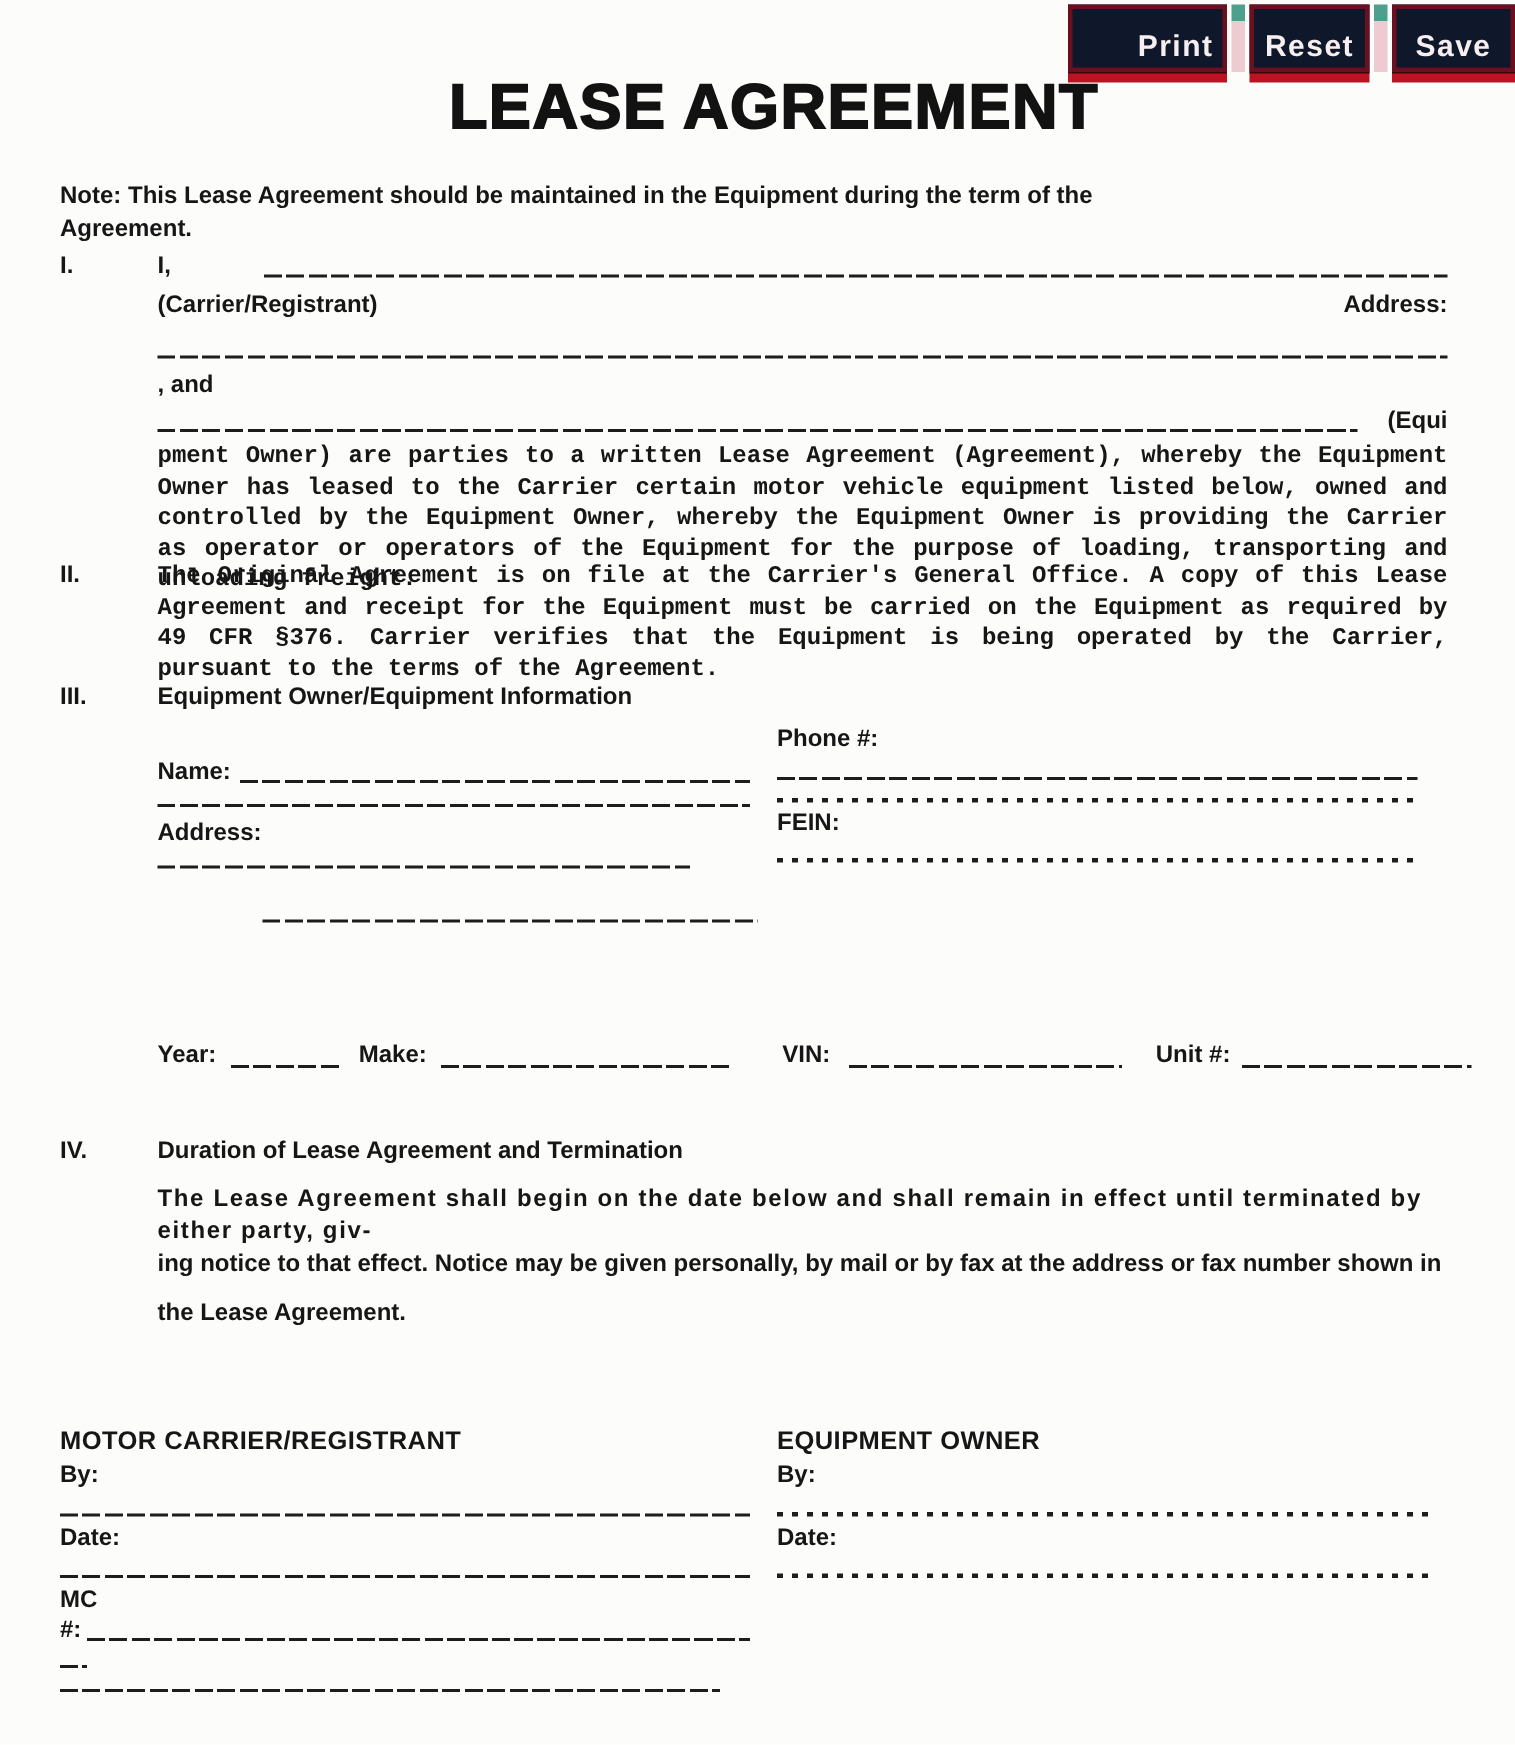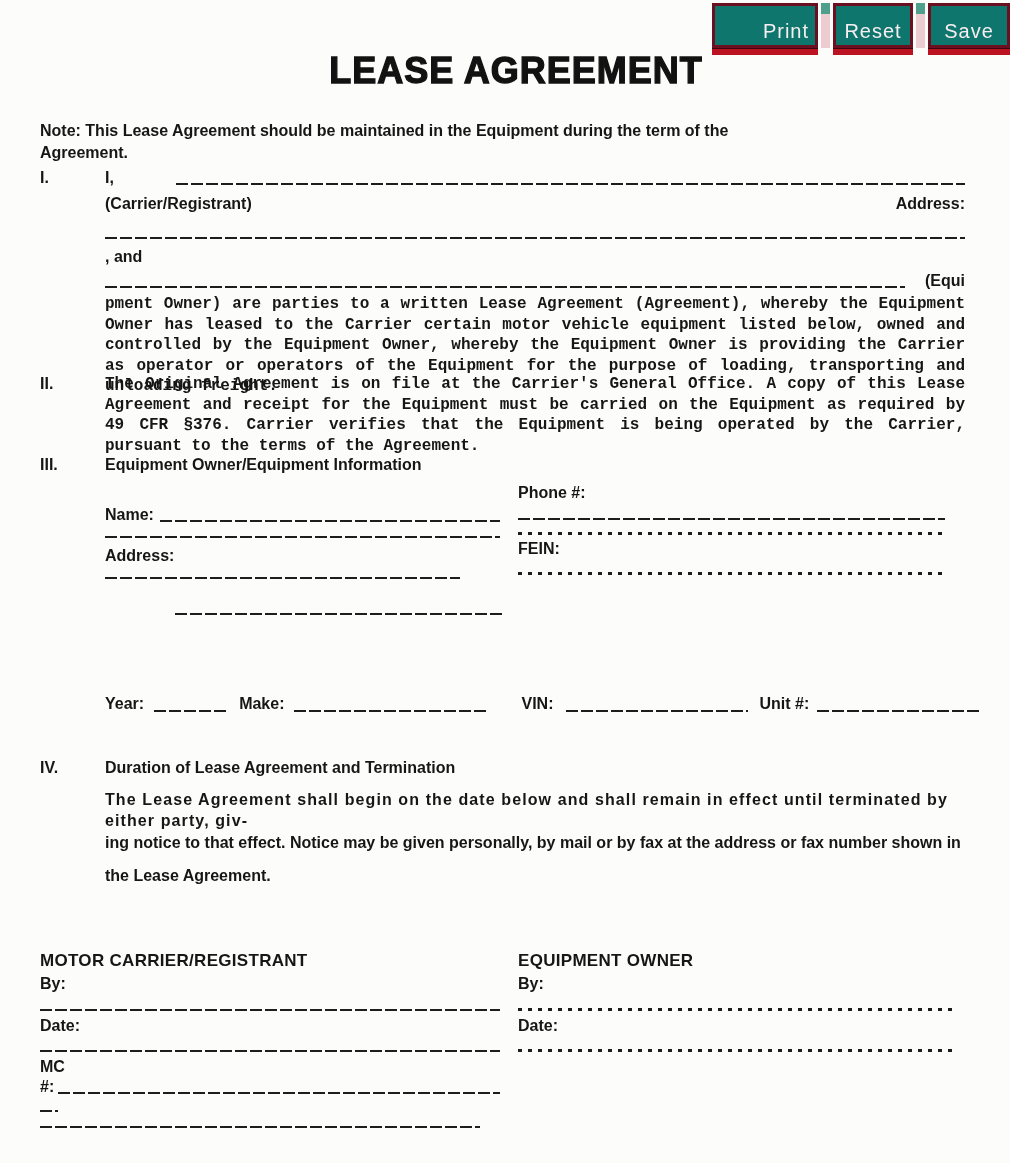--- a/index.html
+++ b/index.html
@@ -15,41 +15,41 @@
     font-weight: bold;
     font-size: 16px;
     line-height: 20px;
     color: #161616;
   }
 
   
   .toolbar { position: absolute; top: 3px; right: 0; display: flex; align-items: stretch; height: 52px; z-index: 5; }
   .btn-wrap { display: flex; flex-direction: column; }
   .btn-face {
-    flex: 1; background: #0f766e; border: 3px solid #6b1020;
-    color: #f7eef0; font-size: 20px; font-weight: normal; letter-spacing: 1px;
+    flex: 1; background: #0f172a; border: 3px solid #6b1020;
+    color: #f7eef0; font-size: 20px; font-weight: bold; letter-spacing: 1px;
     display: flex; align-items: flex-end; padding: 0 6px 4px 6px;
     cursor: pointer;
   }
   .btn-face.right { justify-content: flex-end; }
   .btn-face.center { justify-content: center; }
   .btn-underline { height: 7px; background: #bc1322; border-top: 1px solid #3c060c; }
   .btn-sep {
     width: 9px; margin: 0 3px 7px 3px;
     background: linear-gradient(to bottom, #4ea08d 0px, #4ea08d 11px, #ecccd0 11px, #ecccd0 100%);
   }
   .w-print { width: 106px; }
   .w-reset { width: 80px; }
   .w-save  { width: 82px; }
 
   
   .title {
     position: absolute; top: 48px; left: 0; right: 0;
     text-align: center; padding-left: 22px;
-    font-size: 36px; line-height: 46px; letter-spacing: 1px;
+    font-size: 42px; line-height: 46px; letter-spacing: 1px;
     color: #121212; margin: 0;
     -webkit-text-stroke: 1.3px #121212;
   }
   .note { position: absolute; top: 120px; left: 40px; right: 60px; font-size: 16px; line-height: 22px; }
 
   
   .sec { position: absolute; left: 40px; right: 45px; display: flex; }
   .sec .num { width: 65px; flex: none; }
   .sec .bd  { flex: 1; min-width: 0; }
   .row { display: flex; align-items: flex-end; }
@@ -189,21 +189,21 @@
     </div>
   </div>
 
   <div class="yearrow">
     <span>Year:</span>
     <span class="fill" style="width:72px; margin-left:10px;"></span>
     <span style="margin-left:13px;">Make:</span>
     <span class="fill" style="width:193px; margin-left:9px;"></span>
     <span style="margin-left:35px;">VIN:</span>
     <span class="fill" style="width:182px; margin-left:12px;"></span>
-    <span style="margin-left:12px;">Unit #:</span>
+    <span style="margin-left:23px;">Unit #:</span>
     <span class="fill grow" style="margin-left:8px;"></span>
   </div>
 
   <div class="sec sec4">
     <div class="num">IV.</div>
     <div class="bd">
       <div>Duration of Lease Agreement and Termination</div>
       <p class="sp1" style="margin:11px 0 0; line-height:21px;">The Lease Agreement shall begin on the date below and shall remain in effect until terminated by either party, giv-</p>
       <p style="margin:1px 0 0; line-height:21px;">ing notice to that effect. Notice may be given personally, by mail or by fax at the address or fax number shown in</p>
       <p style="margin:13px 0 0;">the Lease Agreement.</p>

